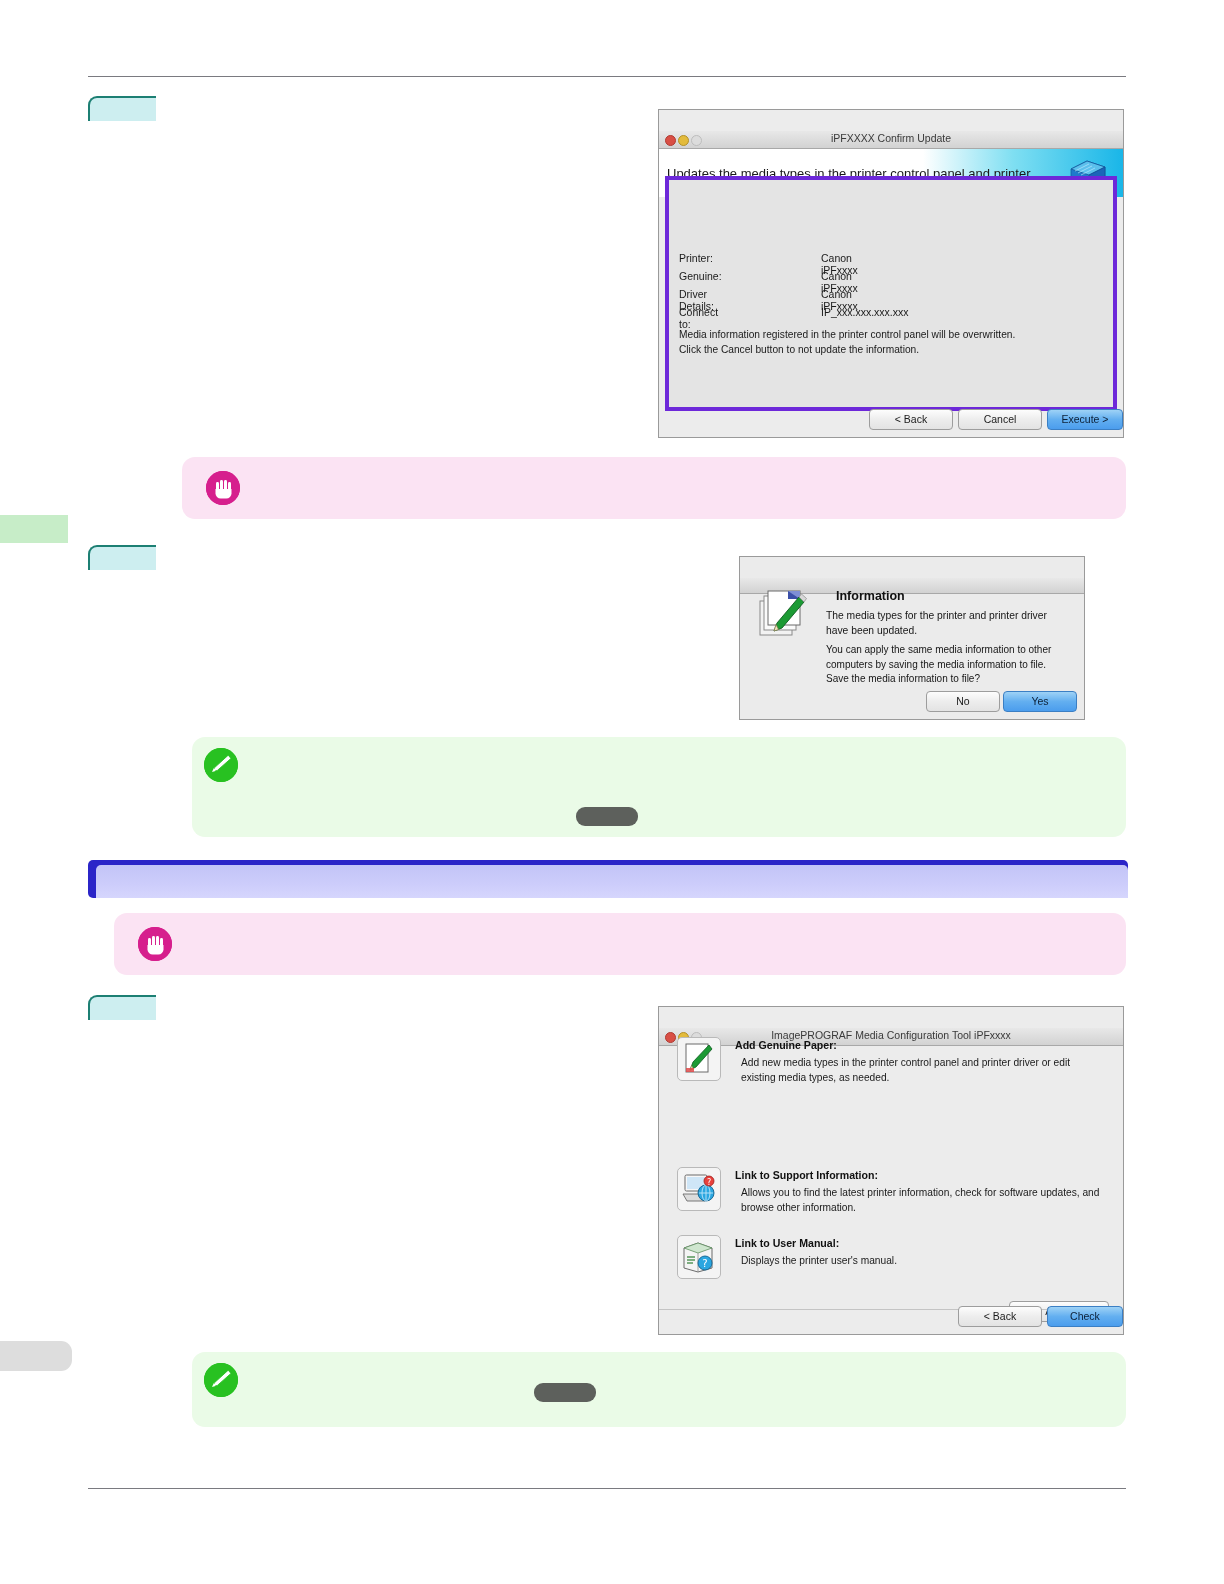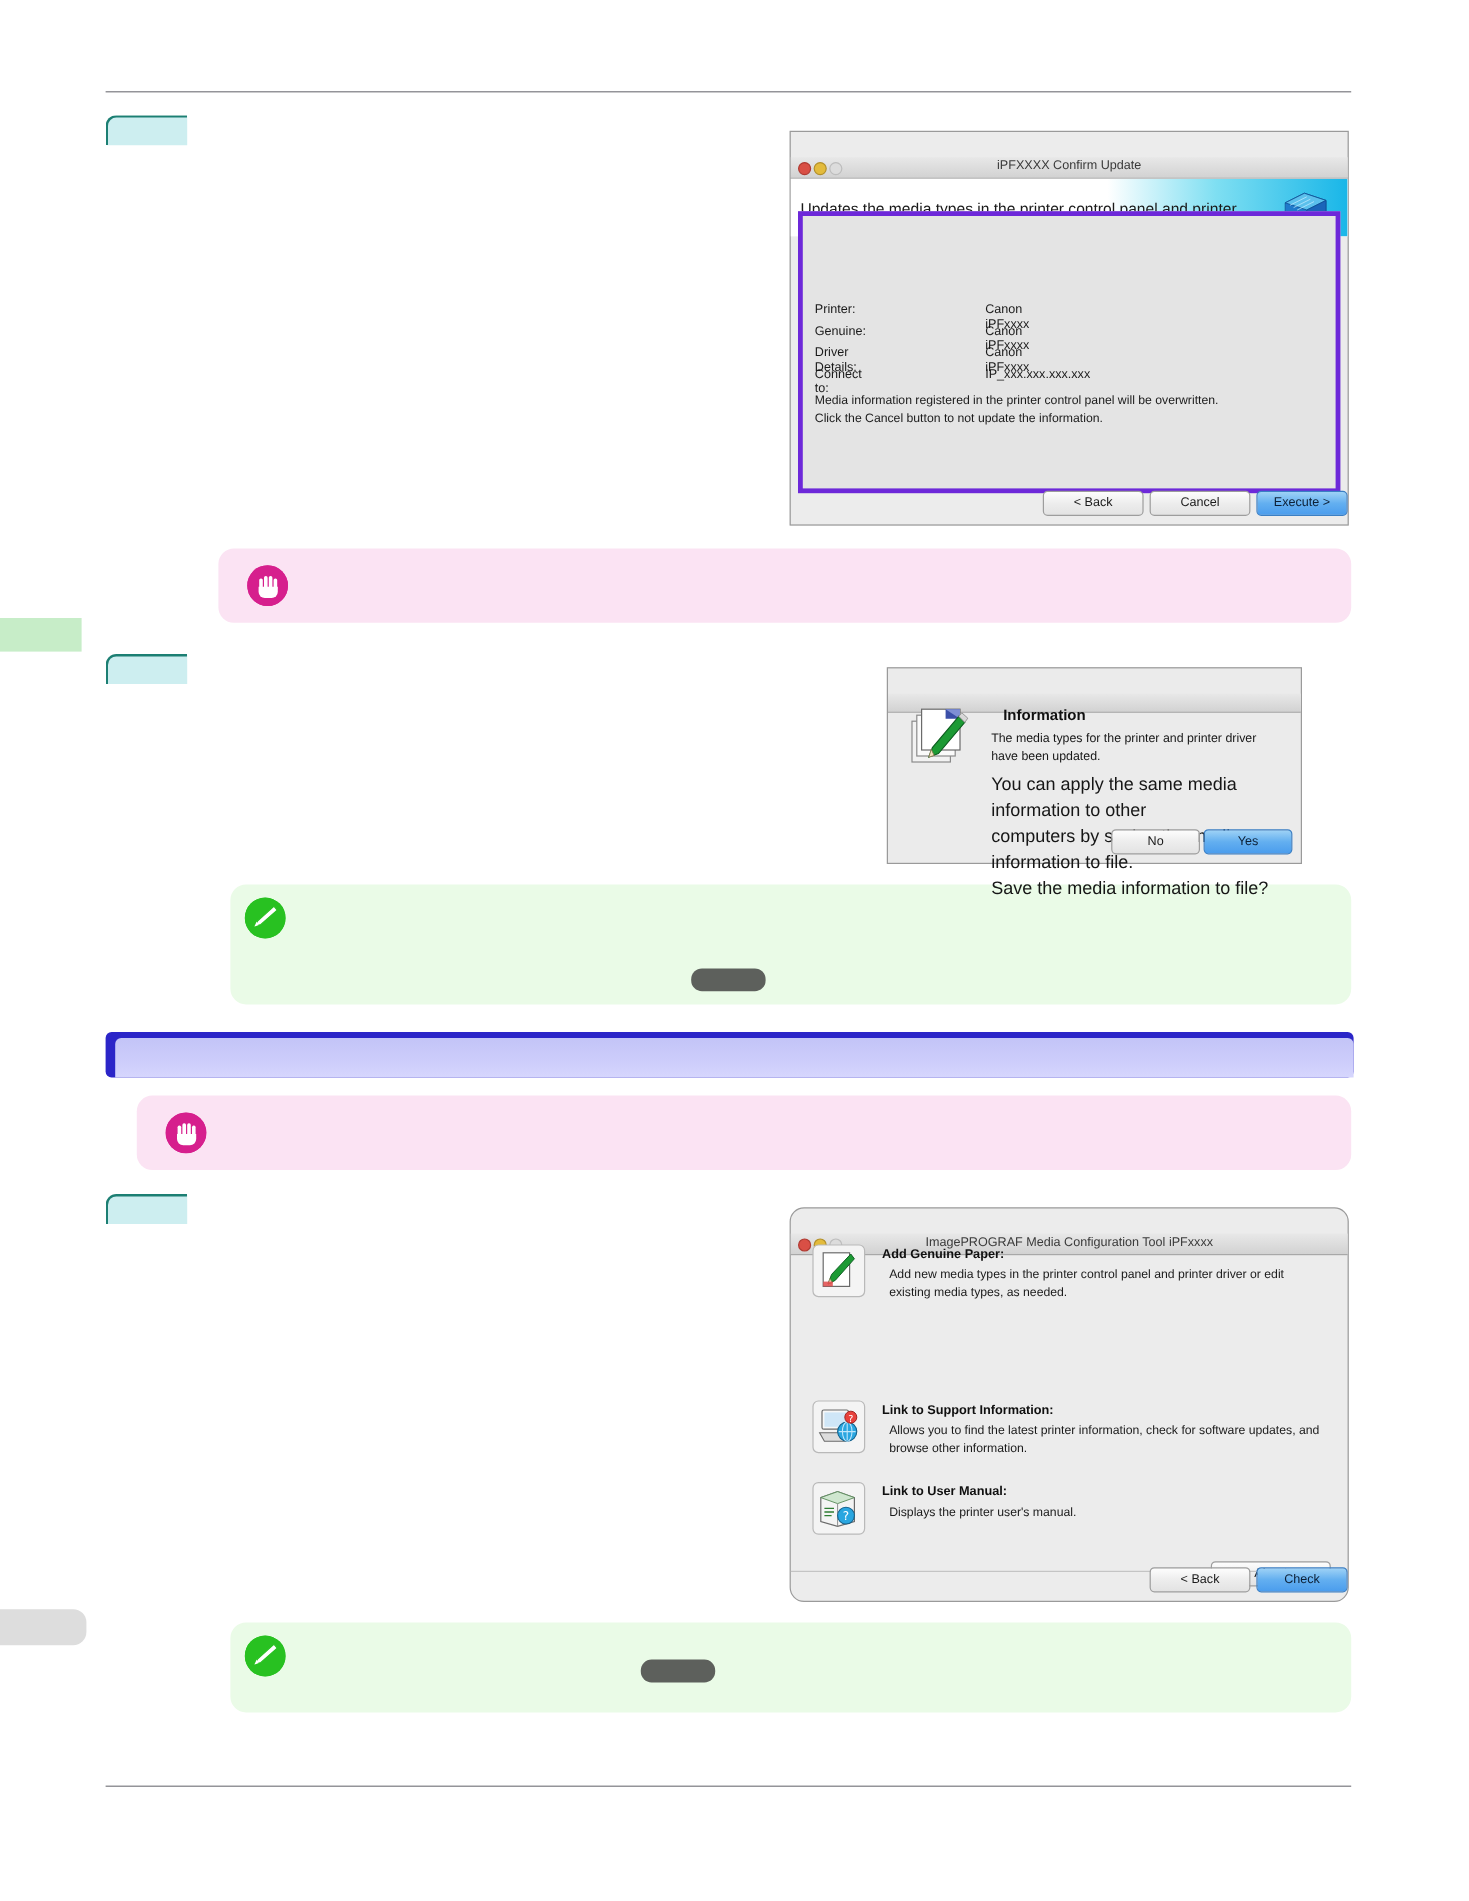--- a/index.html
+++ b/index.html
@@ -276,34 +276,33 @@
     top: 52px;
     font-size: 10.3px;
     color: #161616;
     line-height: 1.45;
     width: 250px;
   }
   #dlg-info .info-body2 {
     position: absolute;
     left: 86px;
     top: 86px;
-    font-size: 15px;
+    font-size: 10px;
     color: #161616;
     line-height: 1.45;
     width: 250px;
   }
 
   
   #dlg-mct {
     left: 658px;
     top: 1006px;
     width: 466px;
     height: 329px;
     background: #ececec;
-    border-radius: 12px;
   }
   .mct-item {
     position: absolute;
     left: 18px;
     right: 14px;
   }
   .mct-tile {
     position: absolute;
     left: 0;
     top: 0;

